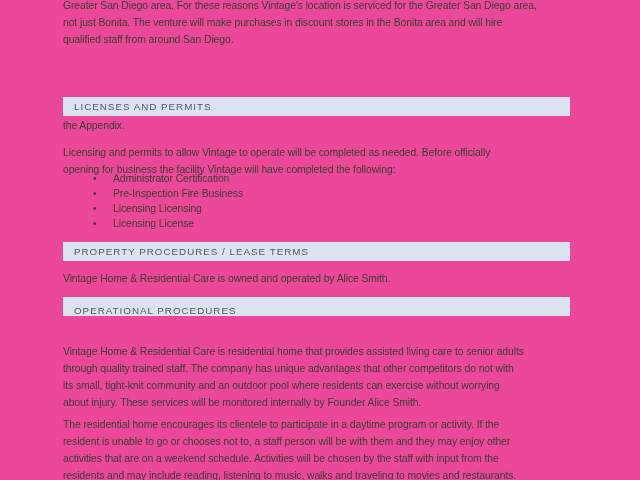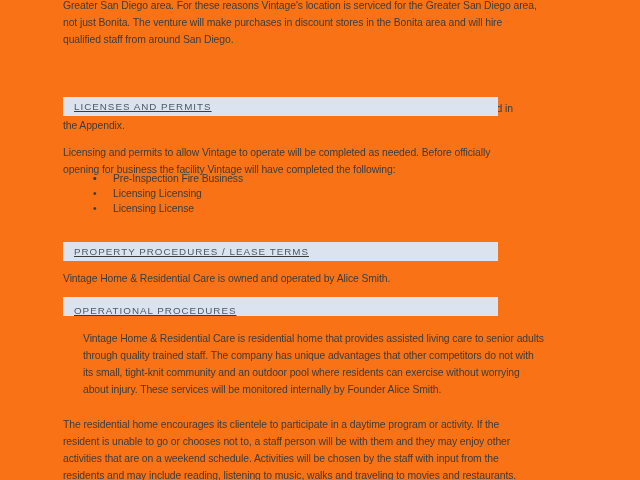--- a/index.html
+++ b/index.html
@@ -4,45 +4,44 @@
 <style>
   html, body {
     margin: 0;
     padding: 0;
     background: #ffffff;
   }
   .page {
     position: relative;
     width: 640px;
     height: 480px;
-    background: #f97316;
+    background: #ec4899;
     overflow: hidden;
     font-family: "Liberation Sans", "DejaVu Sans", sans-serif;
     color: #3c3c3c;
   }
   .para {
     position: absolute;
     left: 63px;
     width: 520px;
     margin: 0;
     font-size: 10.4px;
     letter-spacing: -0.1px;
     line-height: 17px;
     white-space: pre-line;
     color: #3c3c3c;
   }
   .band {
     position: absolute;
     left: 63px;
-    width: 435px;
+    width: 507px;
     height: 19px;
     background: #dae3ef;
     display: flex;
     align-items: center;
-    text-decoration: underline;
   }
   .band .band-label {
     padding-left: 11px;
     font-size: 9.8px;
     letter-spacing: 1px;
     color: #4d5966;
     white-space: nowrap;
   }
   .bullet-list {
     position: absolute;
@@ -69,21 +68,21 @@
     color: #3c3c3c;
   }
   
   .p-intro-1 { top: -3px; }
   .p-intro-2 { top: 60px; margin-top: 40px; }
   .band-licenses { top: 97px; }
   .p-licenses-intro { top: 144px; }
   .band-property { top: 242px; }
   .p-property-body { top: 270px; }
   .band-operational { top: 297px; align-items: flex-end; }
-  .p-operational-1 { top: 330px; margin-left: 20px; }
+  .p-operational-1 { top: 343px; }
   .p-operational-2 { top: 416px; }
 </style>
 </head>
 <body>
 
 <div class="page">
 
   <p class="para p-intro-1">Greater San Diego area. For these reasons Vintage's location is serviced for the Greater San Diego area,
 not just Bonita. The venture will make purchases in discount stores in the Bonita area and will hire
 qualified staff from around San Diego.</p>
@@ -94,20 +93,21 @@
   <div class="band band-licenses">
     <span class="band-label">LICENSES AND PERMITS</span>
   </div>
 
   <p class="para p-licenses-intro">Licensing and permits to allow Vintage to operate will be completed as needed.  Before officially
 opening for business the facility Vintage will have completed the following:</p>
 
   <ul class="bullet-list">
     <li>
       <span class="bullet-dot">•</span>
+      <span>Administrator Certification</span>
     </li>
     <li>
       <span class="bullet-dot">•</span>
       <span>Pre-Inspection Fire Business</span>
     </li>
     <li>
       <span class="bullet-dot">•</span>
       <span>Licensing Licensing</span>
     </li>
     <li>

